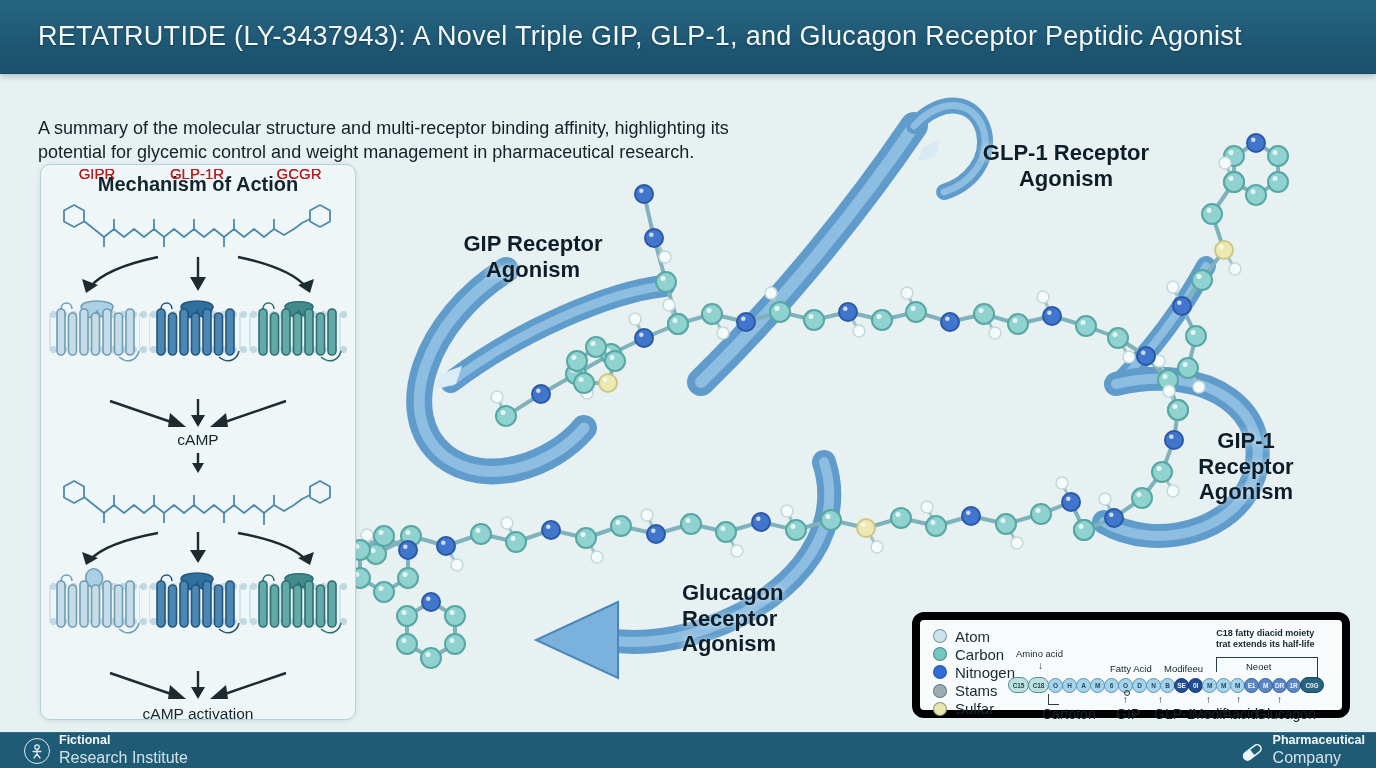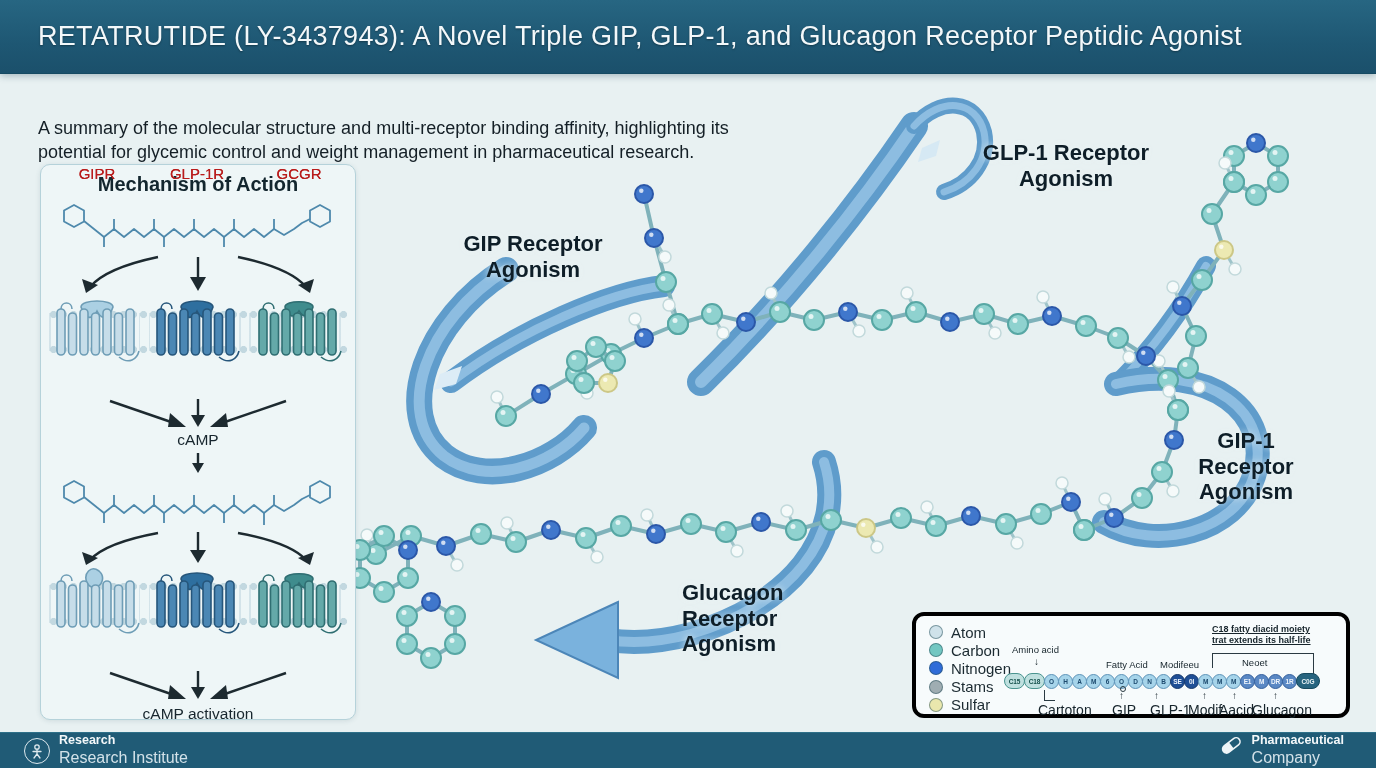--- a/index.html
+++ b/index.html
@@ -60,28 +60,28 @@
   .v-glp1r .tail,.v-glp1r .loop{stroke:#26567b;}
   .v-gcgr rect{fill:#64a9a9;stroke:#2f6e72;} .v-gcgr .pocket{fill:#3f8c8d;stroke:#2f6e72;}
   .v-gcgr .tail,.v-gcgr .loop{stroke:#2f6e72;}
   .rlabels span{position:absolute;font-weight:normal;font-size:15px;color:#b91c1c;text-align:center;}
   .l1{top:214px;} .l2{top:486px;}
   .rl-a{left:12px;width:88px;} .rl-b{left:112px;width:88px;} .rl-c{left:214px;width:88px;}
   .camp,.campact{position:absolute;left:0;width:100%;text-align:center;font-size:15.5px;color:#17262e;}
   .camp{top:266px;} .campact{top:540px;}
   
   .legend{position:absolute;left:912px;top:612px;width:438px;height:106px;background:#f7fbfc;
-    border:4px solid #000000;border-radius:12px;box-sizing:border-box;}
+    border:8px solid #000000;border-radius:12px;box-sizing:border-box;}
   .keys{list-style:none;margin:0;padding:7px 0 0 13px;position:absolute;left:0;top:0;}
   .keys li{display:flex;align-items:center;height:18.2px;}
   .sw{width:14px;height:14px;border-radius:50%;border:1.5px solid rgba(35,75,85,.5);
     box-sizing:border-box;margin-right:8px;flex:none;}
   .kl{font-size:15px;color:#1b2a31;}
   .lg{position:absolute;font-size:9.5px;color:#16242b;white-space:nowrap;}
-  .lg-c18{font-weight:bold;font-size:9px;line-height:1.25;white-space:pre-line;text-align:left;text-decoration:underline;}
+  .lg-c18{font-weight:bold;font-size:9px;line-height:1.25;white-space:pre-line;text-align:center;}
   .lg-arrow{position:absolute;font-size:10px;color:#16242b;line-height:1;}
   .bk{position:absolute;border-color:#2a3a42;}
   .chainrow{position:absolute;left:88px;top:57px;display:flex;align-items:center;}
   .cu{display:flex;align-items:center;justify-content:center;font-weight:bold;font-size:6.5px;
     box-sizing:border-box;margin-right:-1px;flex:none;letter-spacing:-.2px;}
   .u-cap{width:21px;height:16px;border-radius:8px;background:#bfe0df;border:1.5px solid #49948f;color:#14504c;}
   .u-light{width:15px;height:15px;border-radius:50%;background:#a6d4ea;border:1.5px solid #5d93b8;color:#1d4a6e;}
   .u-mid{width:15px;height:15px;border-radius:50%;background:#5a88c4;border:1.5px solid #35619e;color:#eef4fb;}
   .u-dark{width:15px;height:15px;border-radius:50%;background:#1f4f96;border:1.5px solid #16386b;color:#eef4fb;}
   .u-end{width:24px;height:16px;border-radius:8px;background:#27647f;border:1.5px solid #174a5f;color:#eaf3f6;}
@@ -89,21 +89,21 @@
   
   .pfooter{position:absolute;left:0;bottom:0;width:100%;height:36px;background:#205b76;
     border-top:1px solid #2e7089;display:flex;align-items:center;box-sizing:border-box;}
   .f-left{display:flex;align-items:center;margin-left:24px;}
   .f-logo{width:26px;height:26px;border:1.6px solid #dde9ee;border-radius:50%;box-sizing:border-box;
     display:flex;align-items:center;justify-content:center;margin-right:9px;flex:none;}
   .f-name{font-size:12.5px;font-weight:bold;color:#f3f8fa;line-height:1.2;}
   .f-sub{font-size:16px;color:#d3e2e9;line-height:1.2;}
   .f-center{position:absolute;left:0;width:100%;text-align:center;font-size:13.5px;color:#cfe0e7;}
   .f-center b{color:#ffffff;}
-  .f-right{display:flex;align-items:flex-start;position:absolute;right:32px;}
+  .f-right{display:flex;align-items:flex-end;position:absolute;right:11px;}
   .f-pill{margin-right:9px;flex:none;}
 </style>
 </head>
 <body>
 
 <header class="titlebar">
   <h1>RETATRUTIDE (LY-3437943): A Novel Triple GIP, GLP-1, and Glucagon Receptor Peptidic Agonist</h1>
 </header>
 
 <p class="intro">A summary of the molecular structure and multi-receptor binding affinity, highlighting its
@@ -680,21 +680,21 @@
 
 <footer class="pfooter">
   <div class="f-left">
     <span class="f-logo">
       <svg width="16" height="16" viewBox="0 0 16 16">
         <circle cx="8" cy="4" r="2.2" fill="none" stroke="#dde9ee" stroke-width="1.3"></circle>
         <path d="M8,6.5 V11 M4,8.5 H12 M8,11 L5,15 M8,11 L11,15" fill="none" stroke="#dde9ee" stroke-width="1.3" stroke-linecap="round"></path>
       </svg>
     </span>
     <span>
-      <div class="f-name">Research</div>
+      <div class="f-name">Fictional</div>
       <div class="f-sub">Research Institute</div>
     </span>
   </div>
   <div class="f-right">
     <span class="f-pill">
       <svg width="24" height="24" viewBox="0 0 24 24">
         <g transform="rotate(-38 12 12)">
           <rect x="2" y="8.5" width="20" height="8" rx="4" fill="none" stroke="#eef5f8" stroke-width="1.6"></rect>
           <path d="M6,8.5 H12 V16.5 H6 A4,4 0 0 1 6,8.5 Z" fill="#eef5f8"></path>
         </g>

